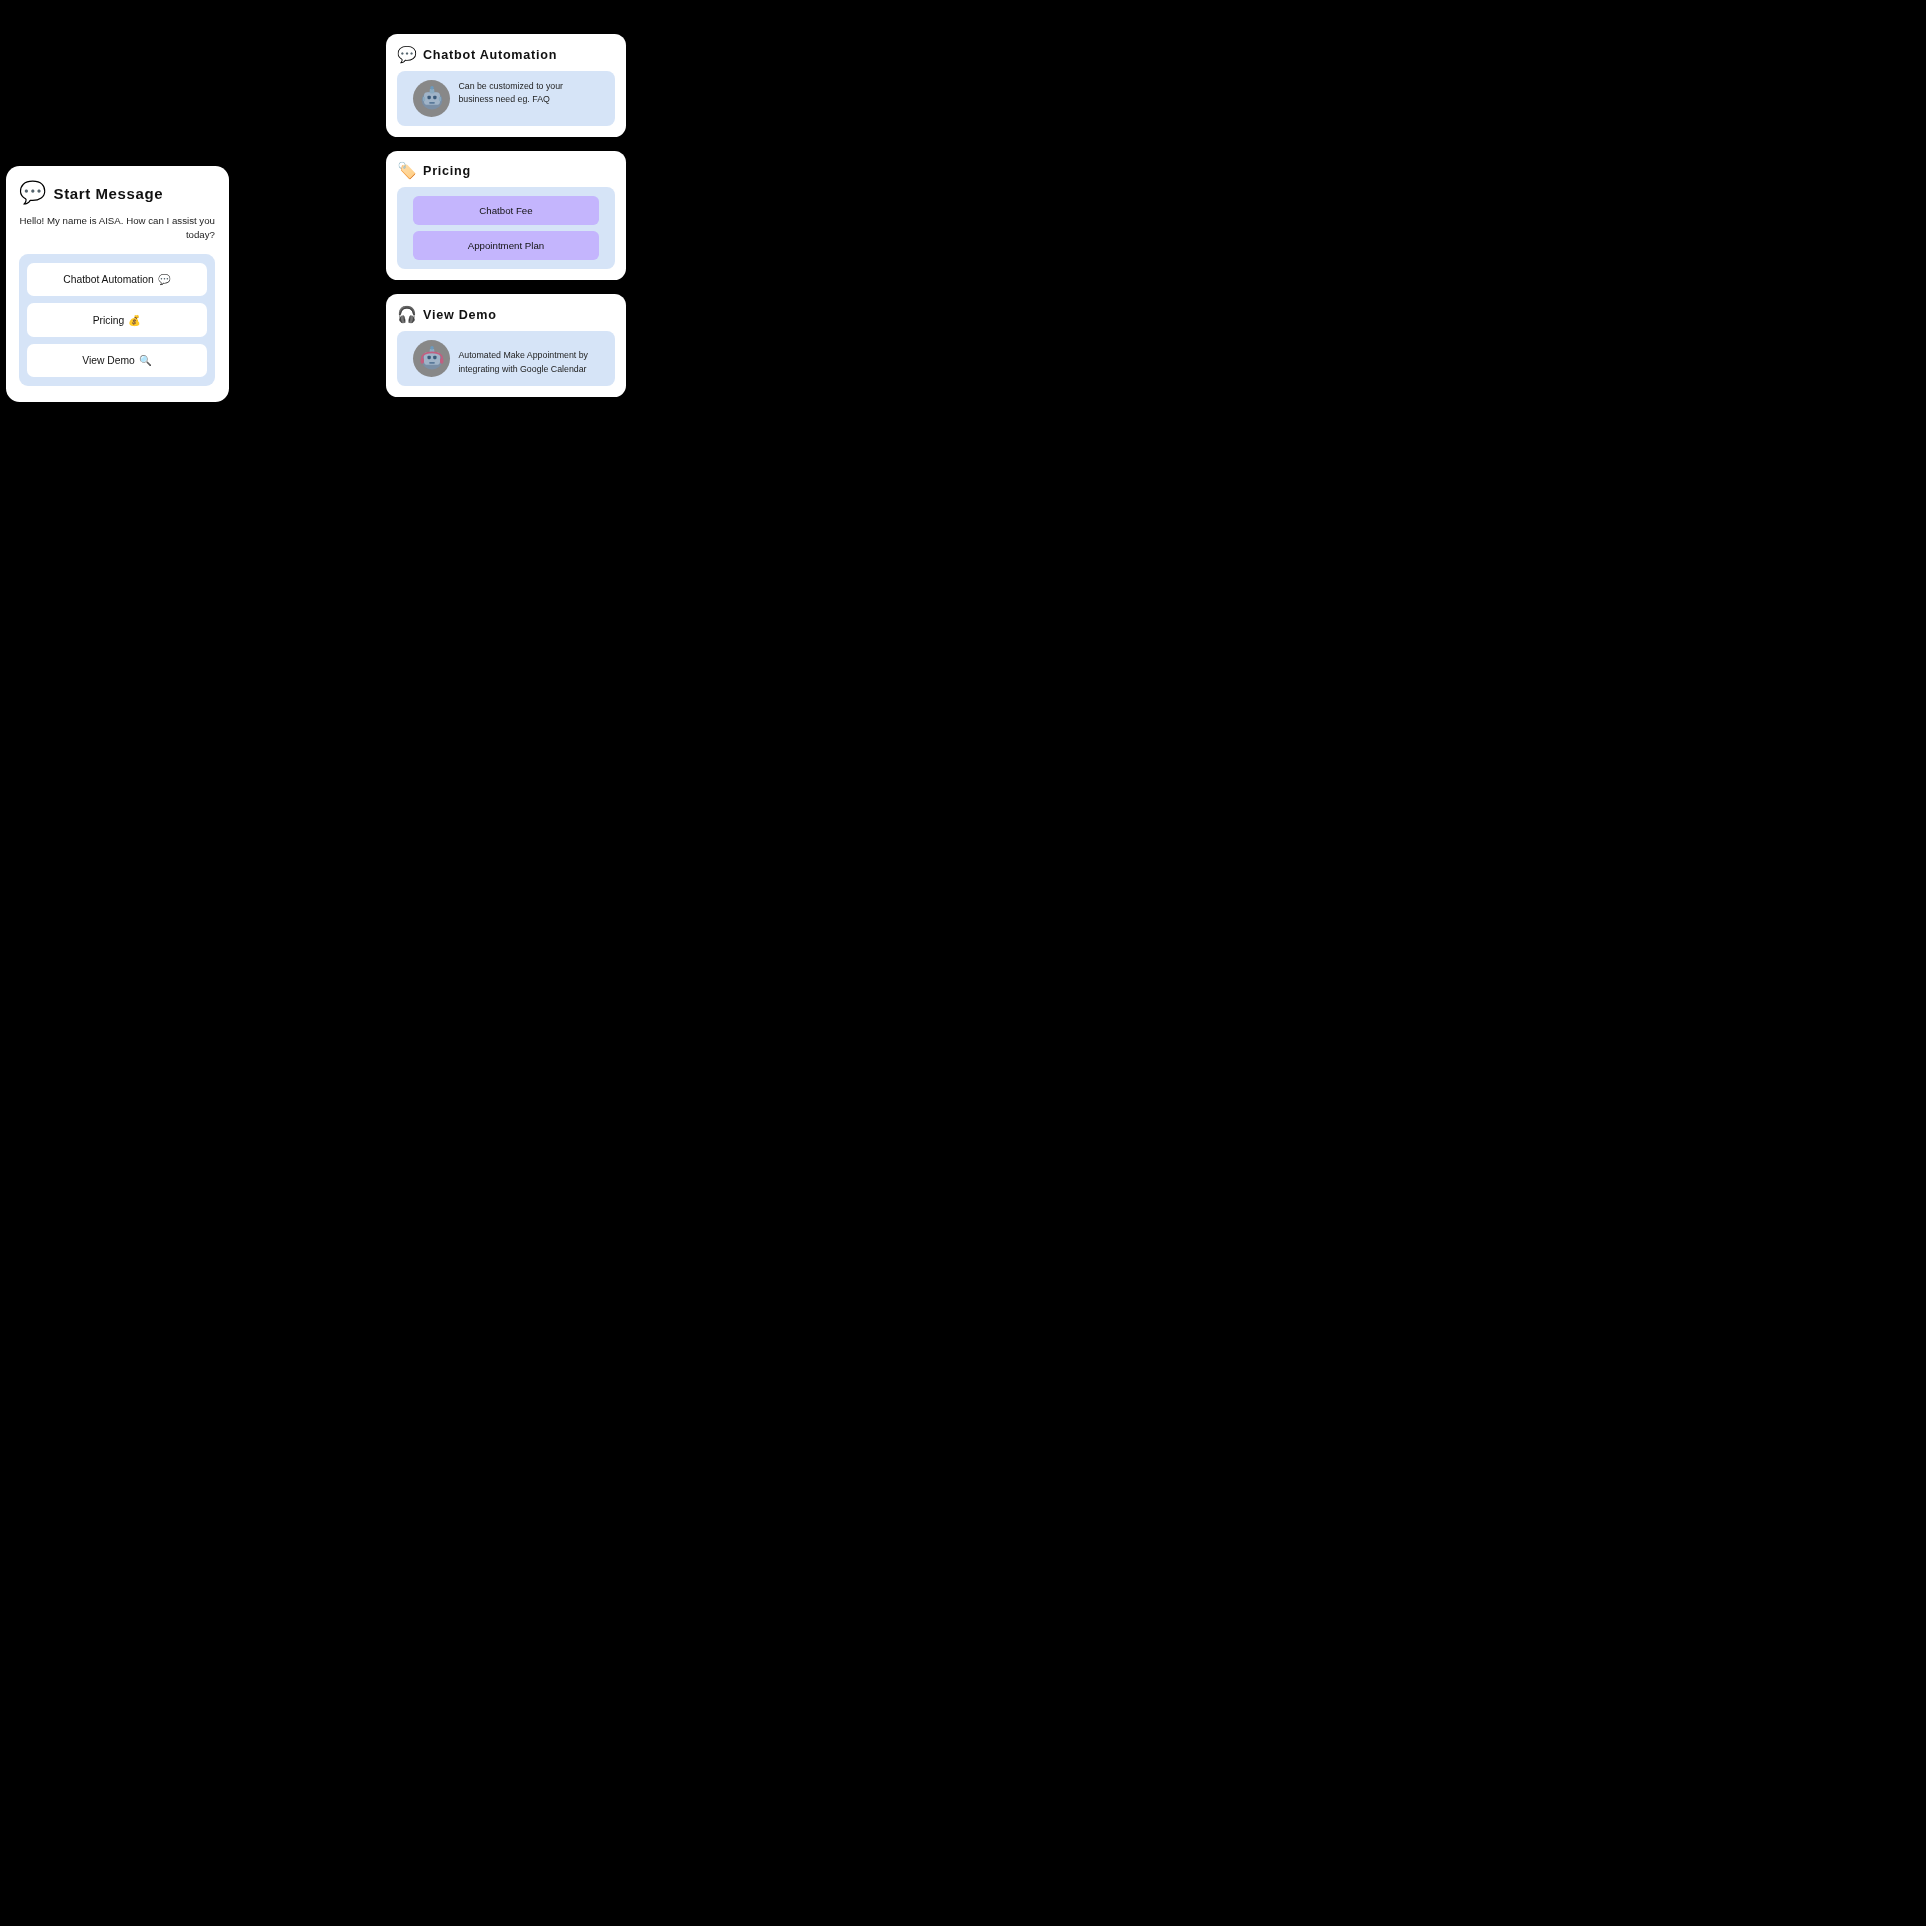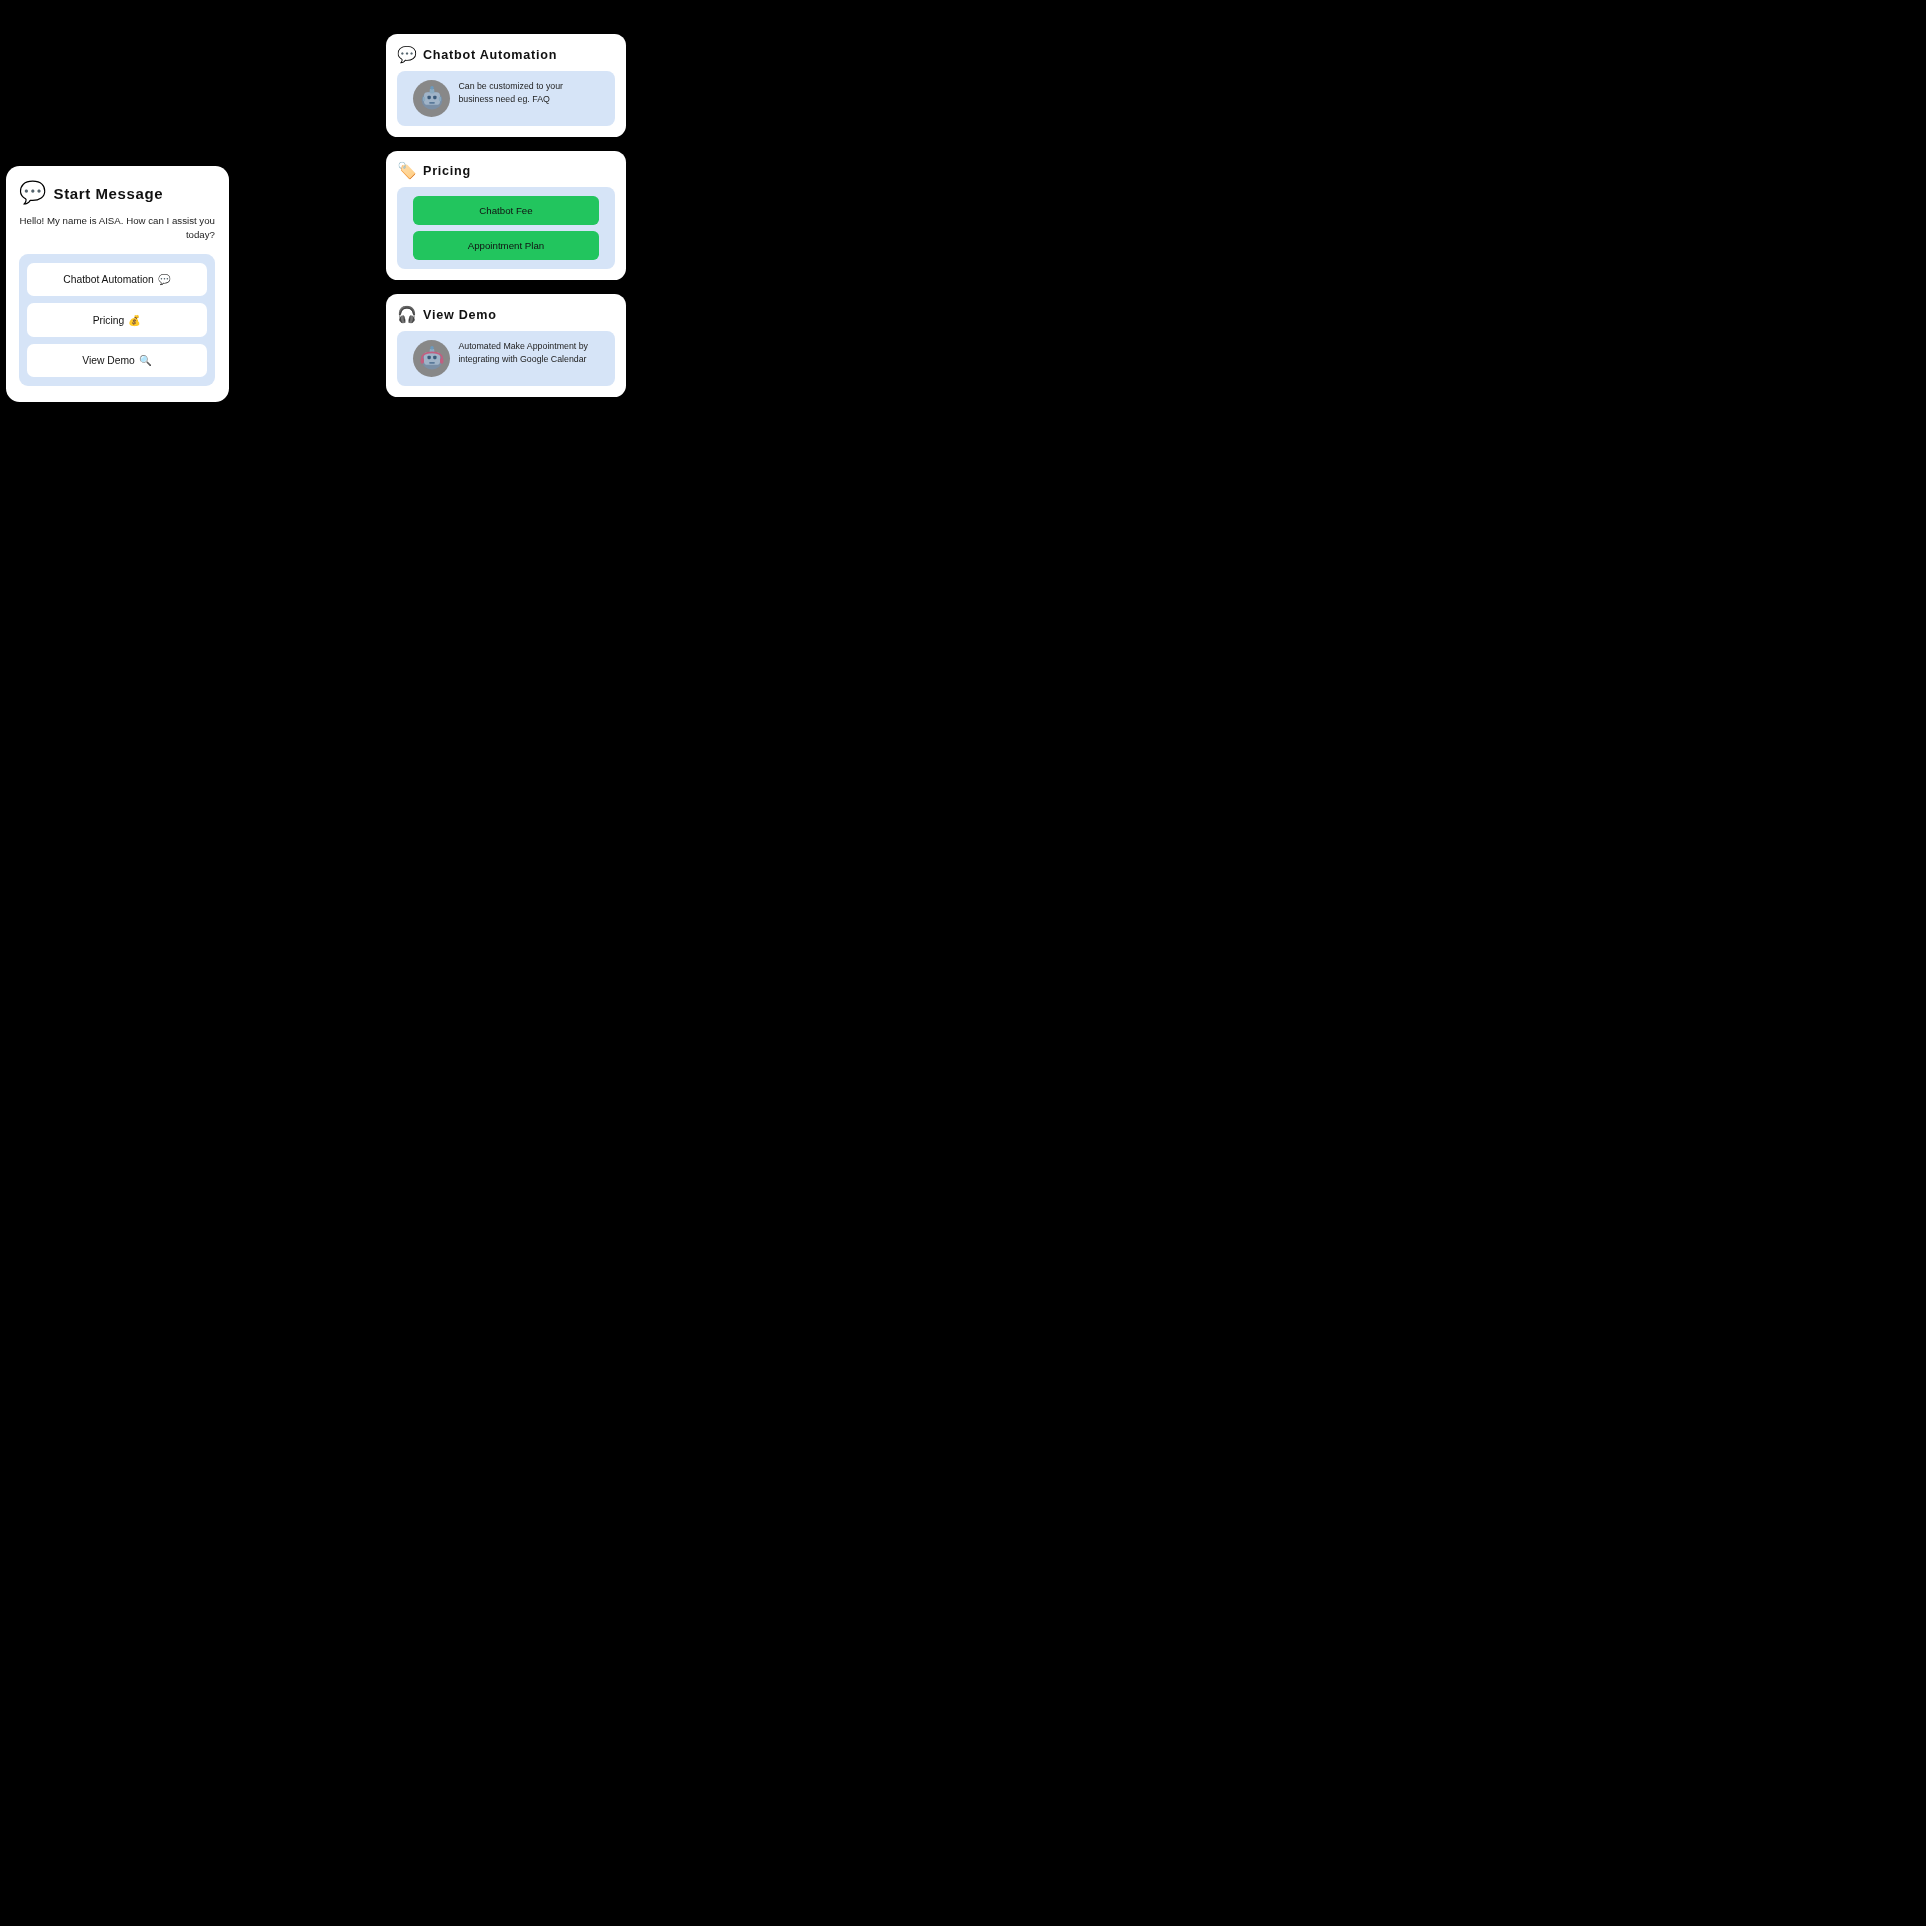--- a/index.html
+++ b/index.html
@@ -148,33 +148,33 @@
     }
 
     
     .pricing-body {
       display: flex;
       flex-direction: column;
       gap: 5.7px;
     }
 
     .pricing-option {
-      background: #22c55e;
+      background: #c4b5fd;
       border-radius: 5.7px;
       padding: 9px 11.4px;
       font-size: 9.7px;
       font-weight: 500;
       color: #111;
       text-align: center;
     }
 
     
     .demo-body {
       display: flex;
-      align-items: flex-start;
+      align-items: flex-end;
       gap: 8px;
     }
 
     .demo-desc {
       font-size: 8.8px;
       color: #222;
       line-height: 1.55;
     }
   </style>
 </head>

